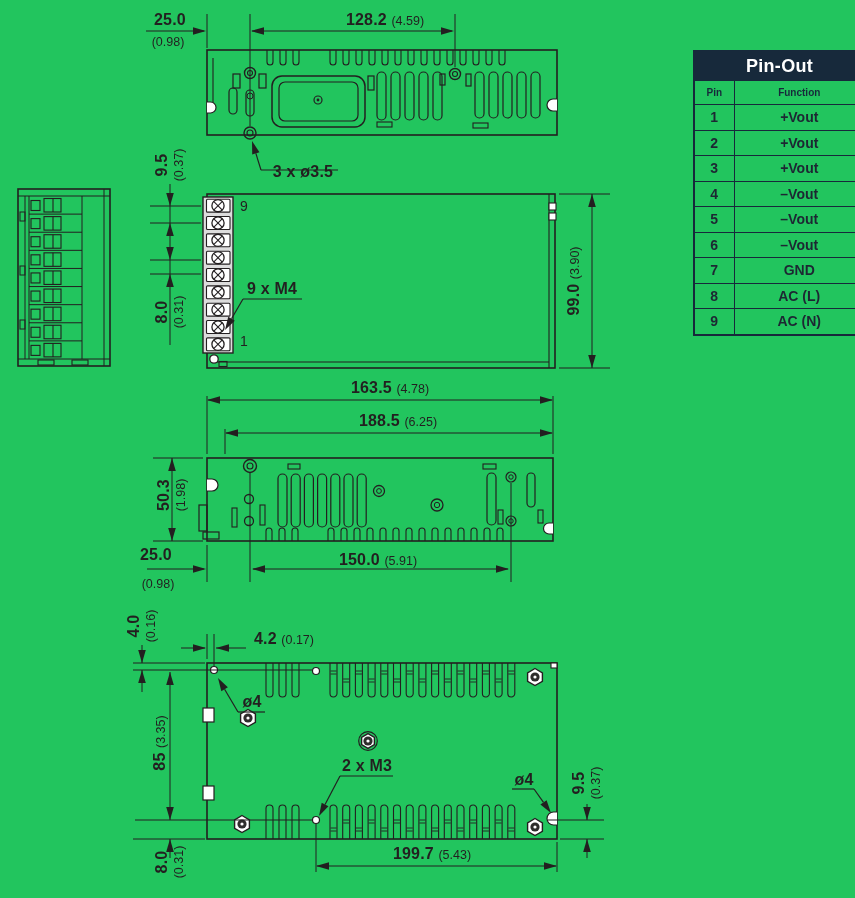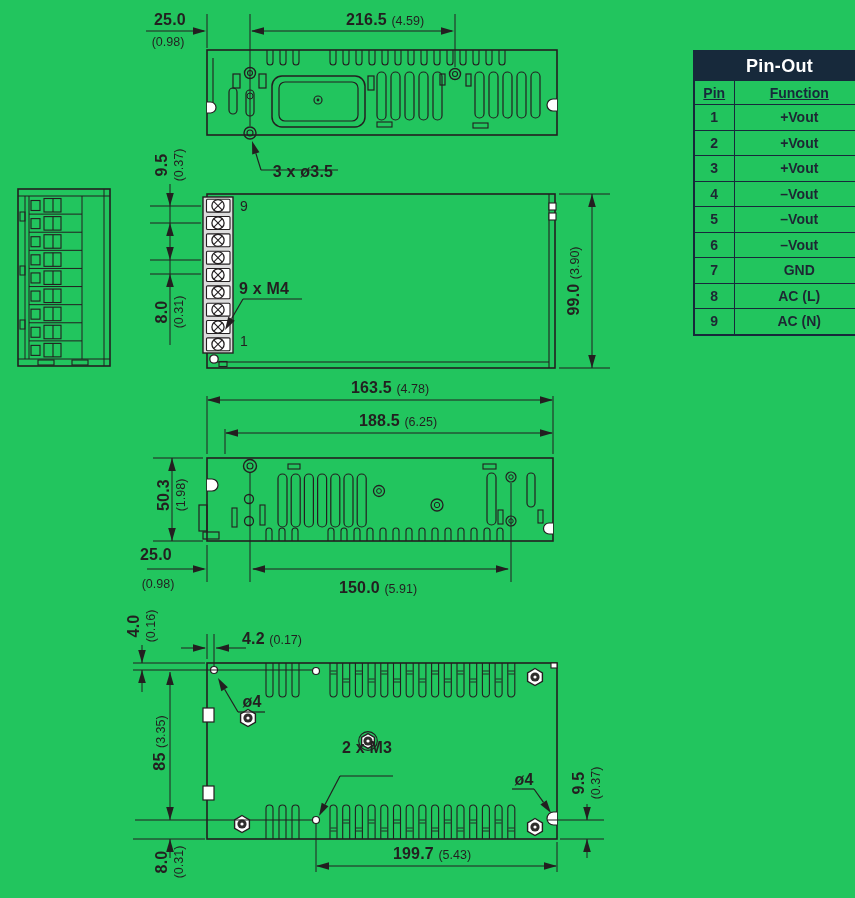--- a/index.html
+++ b/index.html
@@ -15,21 +15,21 @@
   .mm{font-size:16px;font-weight:700;letter-spacing:.2px;}
   .in{font-size:12.5px;font-weight:400;}
   .pin-num{font-size:14px;font-weight:400;}
   .stack .mm,.stack .in{display:block;}
   
   .pinout{position:absolute;left:693px;top:10px;width:173px;
           border-collapse:collapse;table-layout:fixed;border:2.5px solid var(--navy);margin-top:40px;}
   .pinout th,.pinout td{border:1.6px solid var(--navy);text-align:center;padding:0;}
   .pinout tr.title-row th{background:var(--navy);color:#fff;font-size:18px;
           font-weight:700;height:28px;letter-spacing:.3px;}
-  .pinout tr.cols-row th{font-size:14px;font-weight:700;color:var(--navy);height:23px;text-decoration:underline;}
+  .pinout tr.cols-row th{font-size:10px;font-weight:700;color:var(--navy);height:23px;}
   .pinout td{height:24.5px;font-size:14px;color:var(--cell-text);}
   .pinout td.pin{font-weight:700;}
   .pinout td.fn{font-weight:700;}
   .pinout col.c-pin{width:40px;}
 </style>
 </head>
 <body>
 
 <div id="canvas" style="--navy: #17293b; --cell-text: #1d2733;">
 
@@ -449,54 +449,54 @@
         <line x1="340" y1="776" x2="325.04284068686894" y2="804.4898272631067" stroke="#231f20" stroke-width="1.2"></line>
         <polygon points="319,816 321.6783286560848,802.723458446945 328.4073527176531,806.2561960792684" fill="#231f20" stroke="none"></polygon>
         <line x1="512" y1="789" x2="534" y2="789" stroke="#231f20" stroke-width="1.2"></line>
         <line x1="534" y1="789" x2="543.4857745698556" y2="802.3916817456785" stroke="#231f20" stroke-width="1.2"></line>
         <polygon points="551,813 540.3848815416693,804.5881476406438 546.5866675980419,800.1952158507132" fill="#231f20" stroke="none"></polygon>
       </g>
     </svg>
 
   <div class="lbl" style="left:170px;top:20px"><span class="mm">25.0</span></div>
   <div class="lbl" style="left:168px;top:41px"><span class="in">(0.98)</span></div>
-  <div class="lbl" style="left:385px;top:20px"><span class="mm">216.5</span> <span class="in">(4.59)</span></div>
+  <div class="lbl" style="left:385px;top:20px"><span class="mm">128.2</span> <span class="in">(4.59)</span></div>
   <div class="lbl" style="left:303px;top:172px"><span class="mm">3 x ø3.5</span></div>
 
   <div class="lbl rot stack" style="left:170px;top:165px">
       <span class="mm">9.5</span>
       <span class="in">(0.37)</span>
     </div>
   <div class="lbl rot stack" style="left:170px;top:312px">
       <span class="mm">8.0</span>
       <span class="in">(0.31)</span>
     </div>
   <div class="lbl pin-num" style="left:244px;top:207px"><span>9</span></div>
   <div class="lbl pin-num" style="left:244px;top:342px"><span>1</span></div>
-  <div class="lbl" style="left:264px;top:289px"><span class="mm">9 x M4</span></div>
+  <div class="lbl" style="left:272px;top:289px"><span class="mm">9 x M4</span></div>
   <div class="lbl rot" style="left:574px;top:281px"><span class="mm">99.0</span> <span class="in">(3.90)</span></div>
 
   <div class="lbl" style="left:390px;top:388px"><span class="mm">163.5</span> <span class="in">(4.78)</span></div>
   <div class="lbl" style="left:398px;top:421px"><span class="mm">188.5</span> <span class="in">(6.25)</span></div>
   <div class="lbl rot stack" style="left:172px;top:495px">
       <span class="mm">50.3</span>
       <span class="in">(1.98)</span>
     </div>
   <div class="lbl" style="left:156px;top:555px"><span class="mm">25.0</span></div>
   <div class="lbl" style="left:158px;top:583px"><span class="in">(0.98)</span></div>
-  <div class="lbl" style="left:378px;top:588px"><span class="mm">150.0</span> <span class="in">(5.91)</span></div>
+  <div class="lbl" style="left:378px;top:560px"><span class="mm">150.0</span> <span class="in">(5.91)</span></div>
 
   <div class="lbl rot stack" style="left:142px;top:626px">
       <span class="mm">4.0</span>
       <span class="in">(0.16)</span>
     </div>
-  <div class="lbl" style="left:272px;top:639px"><span class="mm">4.2</span> <span class="in">(0.17)</span></div>
+  <div class="lbl" style="left:284px;top:639px"><span class="mm">4.2</span> <span class="in">(0.17)</span></div>
   <div class="lbl" style="left:252px;top:702px"><span class="mm">ø4</span></div>
   <div class="lbl rot" style="left:160px;top:743px"><span class="mm">85</span> <span class="in">(3.35)</span></div>
-  <div class="lbl" style="left:367px;top:748px"><span class="mm">2 x M3</span></div>
+  <div class="lbl" style="left:367px;top:766px"><span class="mm">2 x M3</span></div>
   <div class="lbl" style="left:524px;top:780px"><span class="mm">ø4</span></div>
   <div class="lbl rot stack" style="left:587px;top:783px">
       <span class="mm">9.5</span>
       <span class="in">(0.37)</span>
     </div>
   <div class="lbl rot stack" style="left:170px;top:862px">
       <span class="mm">8.0</span>
       <span class="in">(0.31)</span>
     </div>
   <div class="lbl" style="left:432px;top:854px"><span class="mm">199.7</span> <span class="in">(5.43)</span></div>

